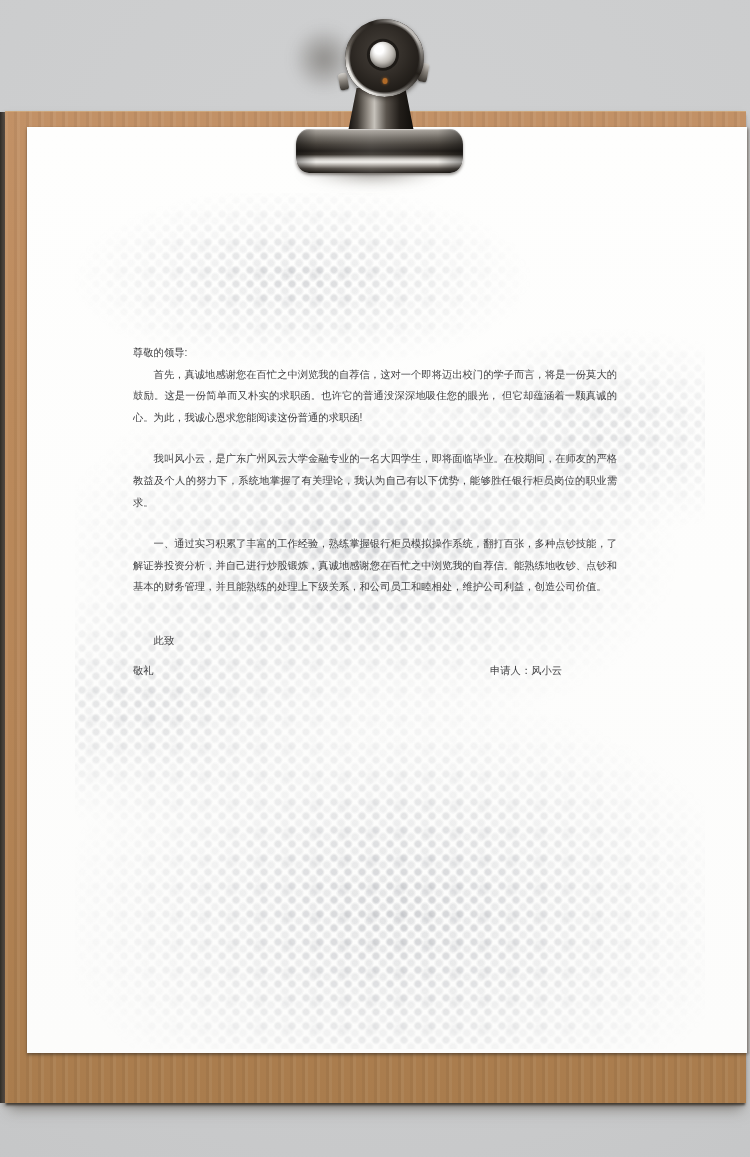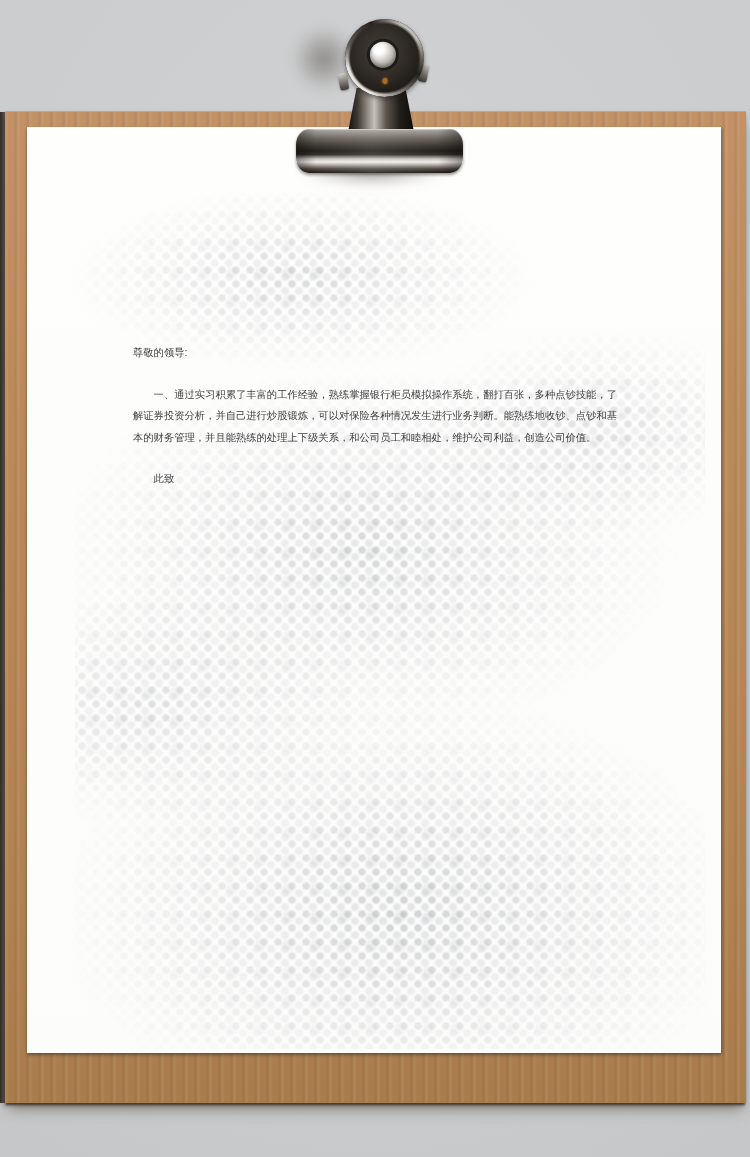--- a/index.html
+++ b/index.html
@@ -22,20 +22,21 @@
       linear-gradient(180deg,#c29166 0%,#bb8a5c 30%,#b58557 62%,#a97c4d 100%);
     border-top:1px solid rgba(235,200,160,.55);
     box-shadow:0 3px 2px -1px rgba(52,45,36,.8), 0 10px 13px -4px rgba(70,62,52,.5), -2px 3px 4px rgba(60,52,44,.35);
   }
 
   
   .paper{
     position:absolute;left:27px;top:127px;width:694px;height:926px;
     background:linear-gradient(180deg,#fefefd 0%,#fcfcfb 100%);
     box-shadow:0 2px 3px rgba(60,50,40,.5), 2px 1px 2px rgba(80,66,50,.25);
+    padding-left:26px;
   }
   .texture{
     position:absolute;left:48px;top:66px;width:630px;height:856px;
     background-image:
       radial-gradient(circle, rgba(128,132,142,.34) 0 2.4px, rgba(128,132,142,0) 5px),
       radial-gradient(circle, rgba(128,132,142,.20) 0 2.4px, rgba(128,132,142,0) 5.5px),
       radial-gradient(circle, rgba(120,124,134,.13) 0 4px, rgba(120,124,134,0) 7.5px);
     background-size:14px 14px,14px 14px,28px 28px;
     background-position:0 0,7px 7px,3px 10px;
     -webkit-mask-image:
@@ -54,21 +55,21 @@
 
   
   .letter{
     position:absolute;left:106px;top:215px;width:484px;
     font-size:10.3px;line-height:21.6px;color:#3e3e40;
     text-align:justify;
   }
   .letter p{margin:20px 0 0;text-indent:2em;}
   .letter p.first{margin-top:0;}
   .indent{text-indent:2em;}
-  .closing{margin-top:20px;}
+  .closing{margin-top:32px;}
   .salute-row{position:relative;margin-top:8px;height:21.6px;}
   .signature{position:absolute;left:357px;top:0;white-space:nowrap;}
 
   
   .shadow{position:absolute;border-radius:50%;}
   .head-shadow{
     left:292px;top:26px;width:64px;height:66px;filter:blur(6px);
     background:radial-gradient(closest-side, rgba(75,70,63,.5), rgba(75,70,63,0));
   }
   .bar-shadow{
@@ -131,22 +132,28 @@
 <div class="scene">
 
   <div class="board-side"></div>
   <div class="board"></div>
 
   <div class="paper">
     <div class="texture"></div>
 
     <div class="letter">
       <div class="salutation">尊敬的领导:</div>
-      <p>一、通过实习积累了丰富的工作经验，熟练掌握银行柜员模拟操作系统，翻打百张，多种点钞技能，了解证券投资分析，并自己进行炒股锻炼，可以对保险各种情况发生进行业务判断。能熟练地收钞、点钞和基本的财务管理，并且能熟练的处理上下级关系，和公司员工和睦相处，维护公司利益，创造公司价值。</p>
+      <p class="first">首先，真诚地感谢您在百忙之中浏览我的自荐信，这对一个即将迈出校门的学子而言，将是一份莫大的鼓励。这是一份简单而又朴实的求职函。也许它的普通没深深地吸住您的眼光， 但它却蕴涵着一颗真诚的心。为此，我诚心恩求您能阅读这份普通的求职函!</p>
+      <p>我叫风小云，是广东广州风云大学金融专业的一名大四学生，即将面临毕业。在校期间，在师友的严格 教益及个人的努力下，系统地掌握了有关理论，我认为自己有以下优势，能够胜任银行柜员岗位的职业需求。</p>
+      <p>一、通过实习积累了丰富的工作经验，熟练掌握银行柜员模拟操作系统，翻打百张，多种点钞技能，了解证券投资分析，并自己进行炒股锻炼，真诚地感谢您在百忙之中浏览我的自荐信。能熟练地收钞、点钞和基本的财务管理，并且能熟练的处理上下级关系，和公司员工和睦相处，维护公司利益，创造公司价值。</p>
       <div class="closing indent">此致</div>
+      <div class="salute-row">
+        <span>敬礼</span>
+        <span class="signature">申请人：风小云</span>
+      </div>
     </div>
   </div>
 
   <div>
     <div class="shadow head-shadow"></div>
     <div class="shadow bar-shadow"></div>
     <div class="clip-tab tab-left"></div>
     <div class="clip-tab tab-right"></div>
     <div class="clip-neck"></div>
     <div class="clip-bar"></div>

